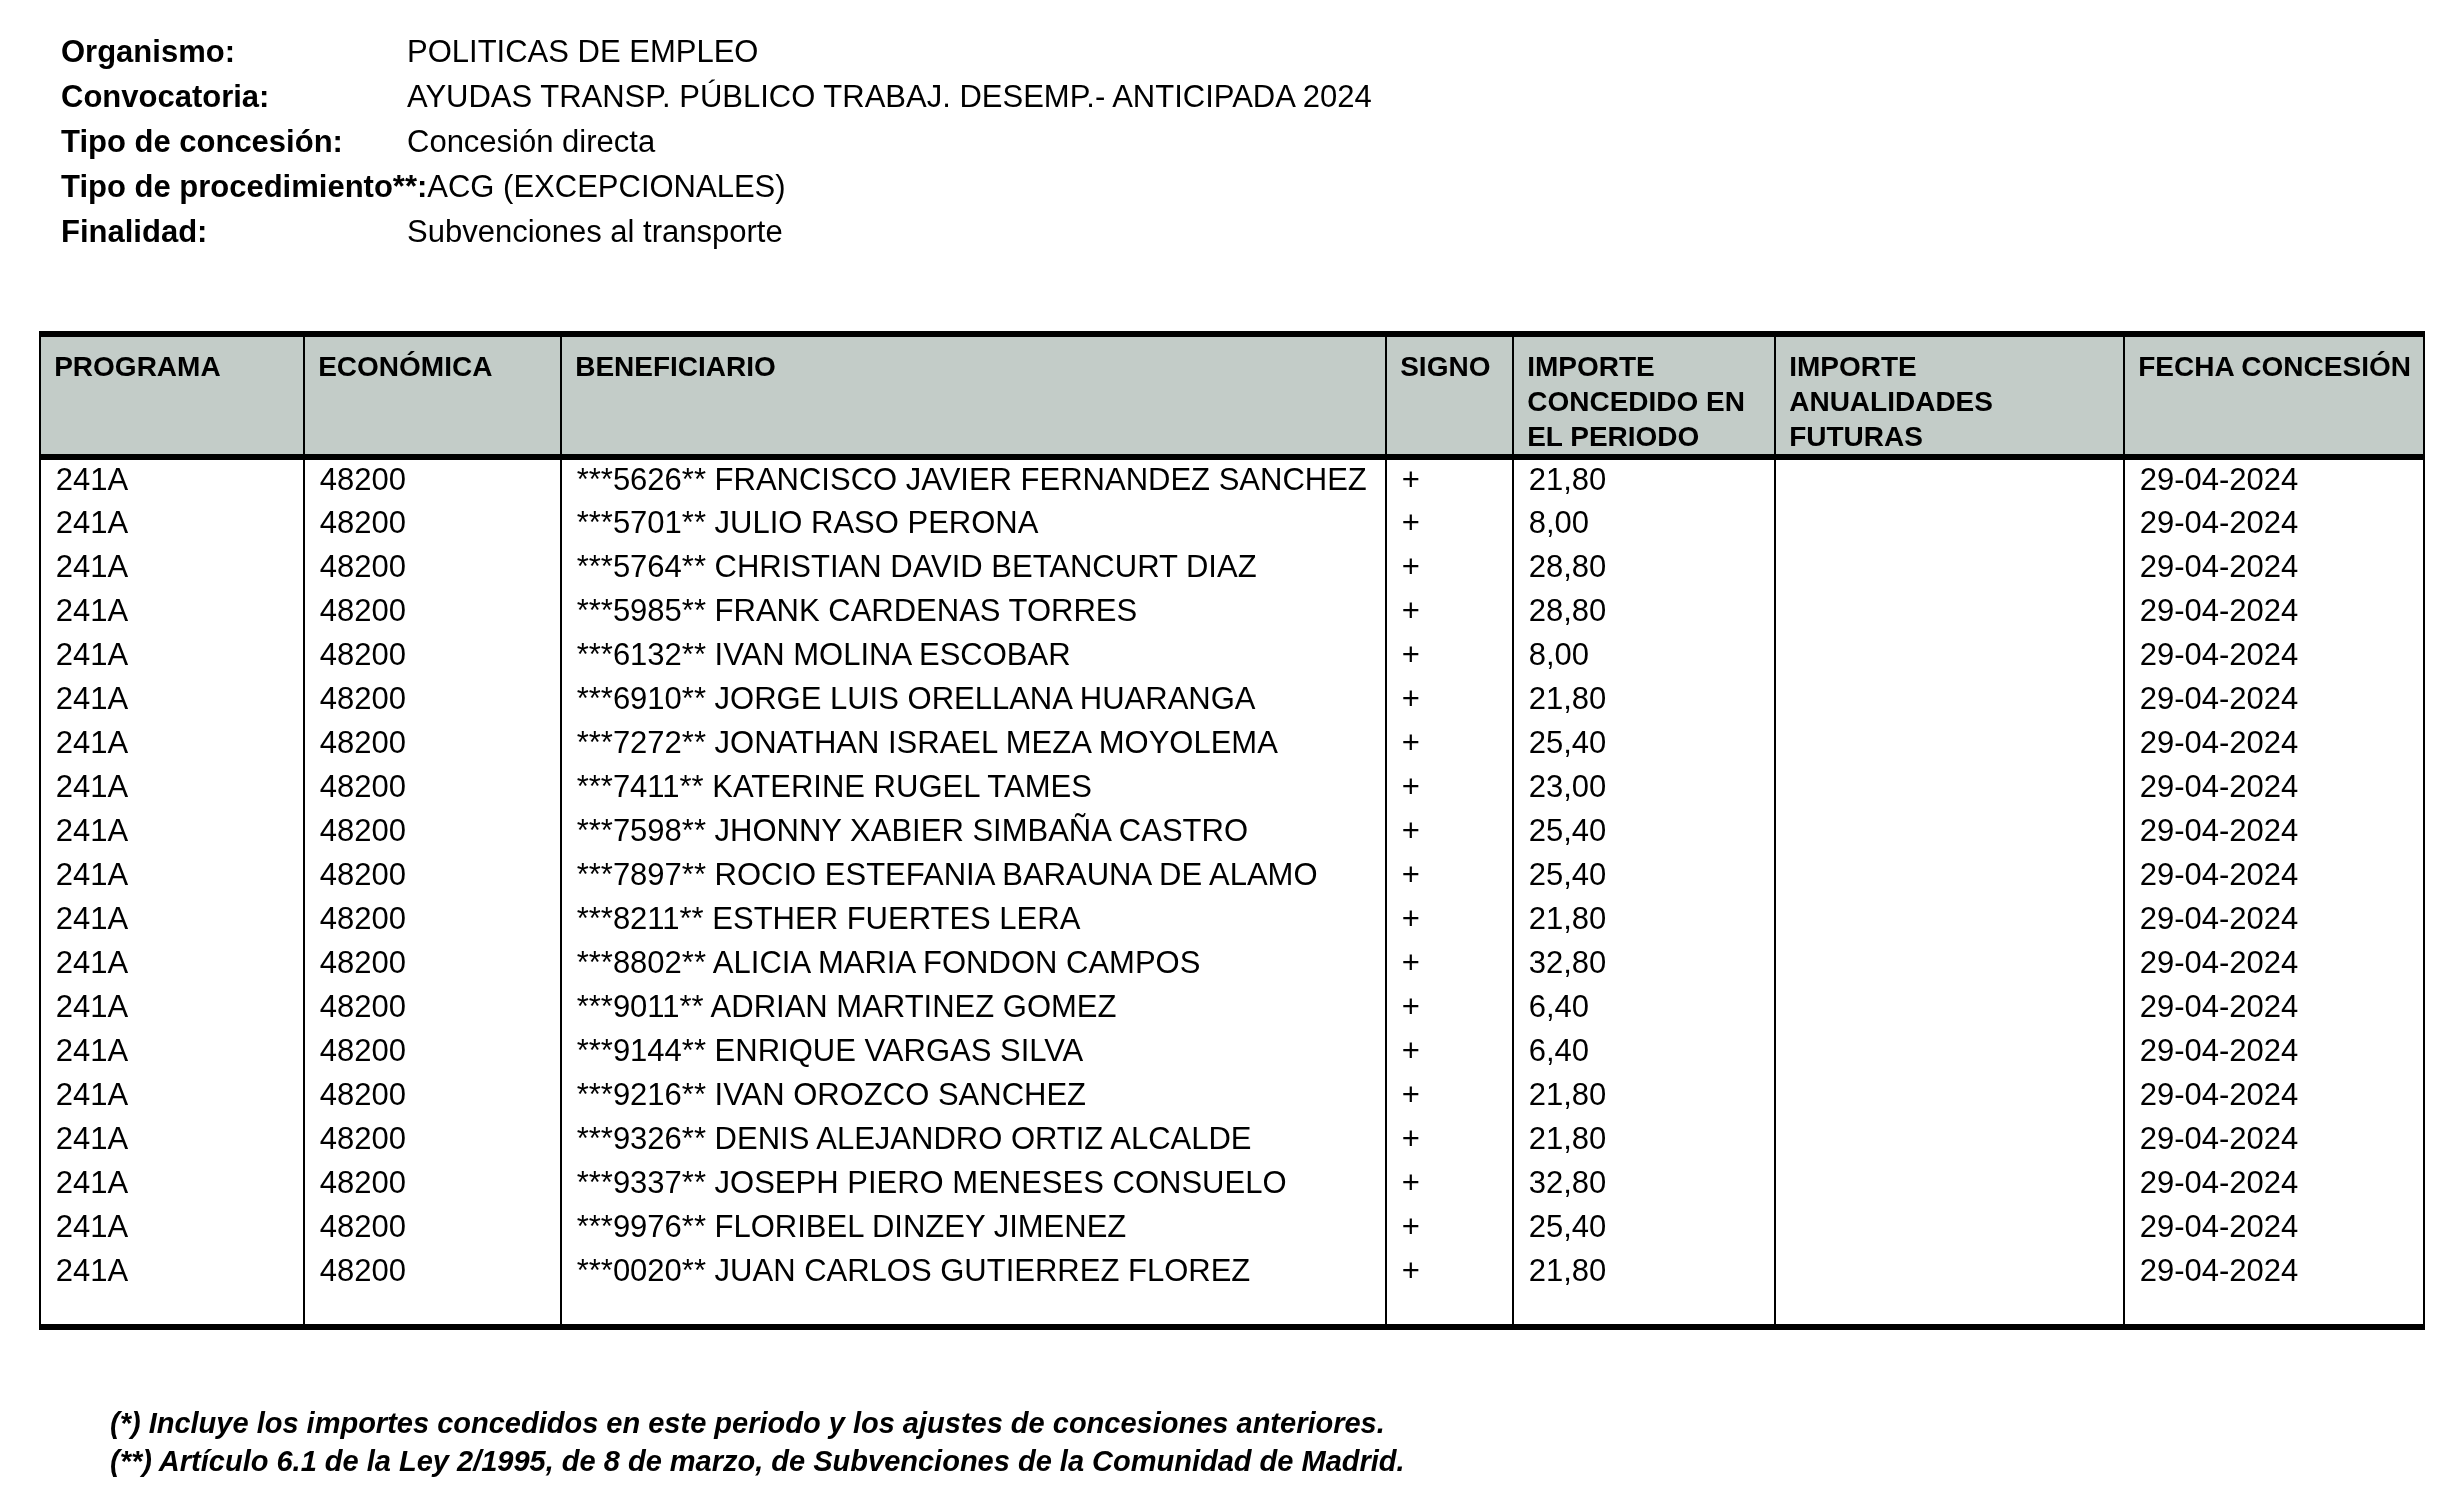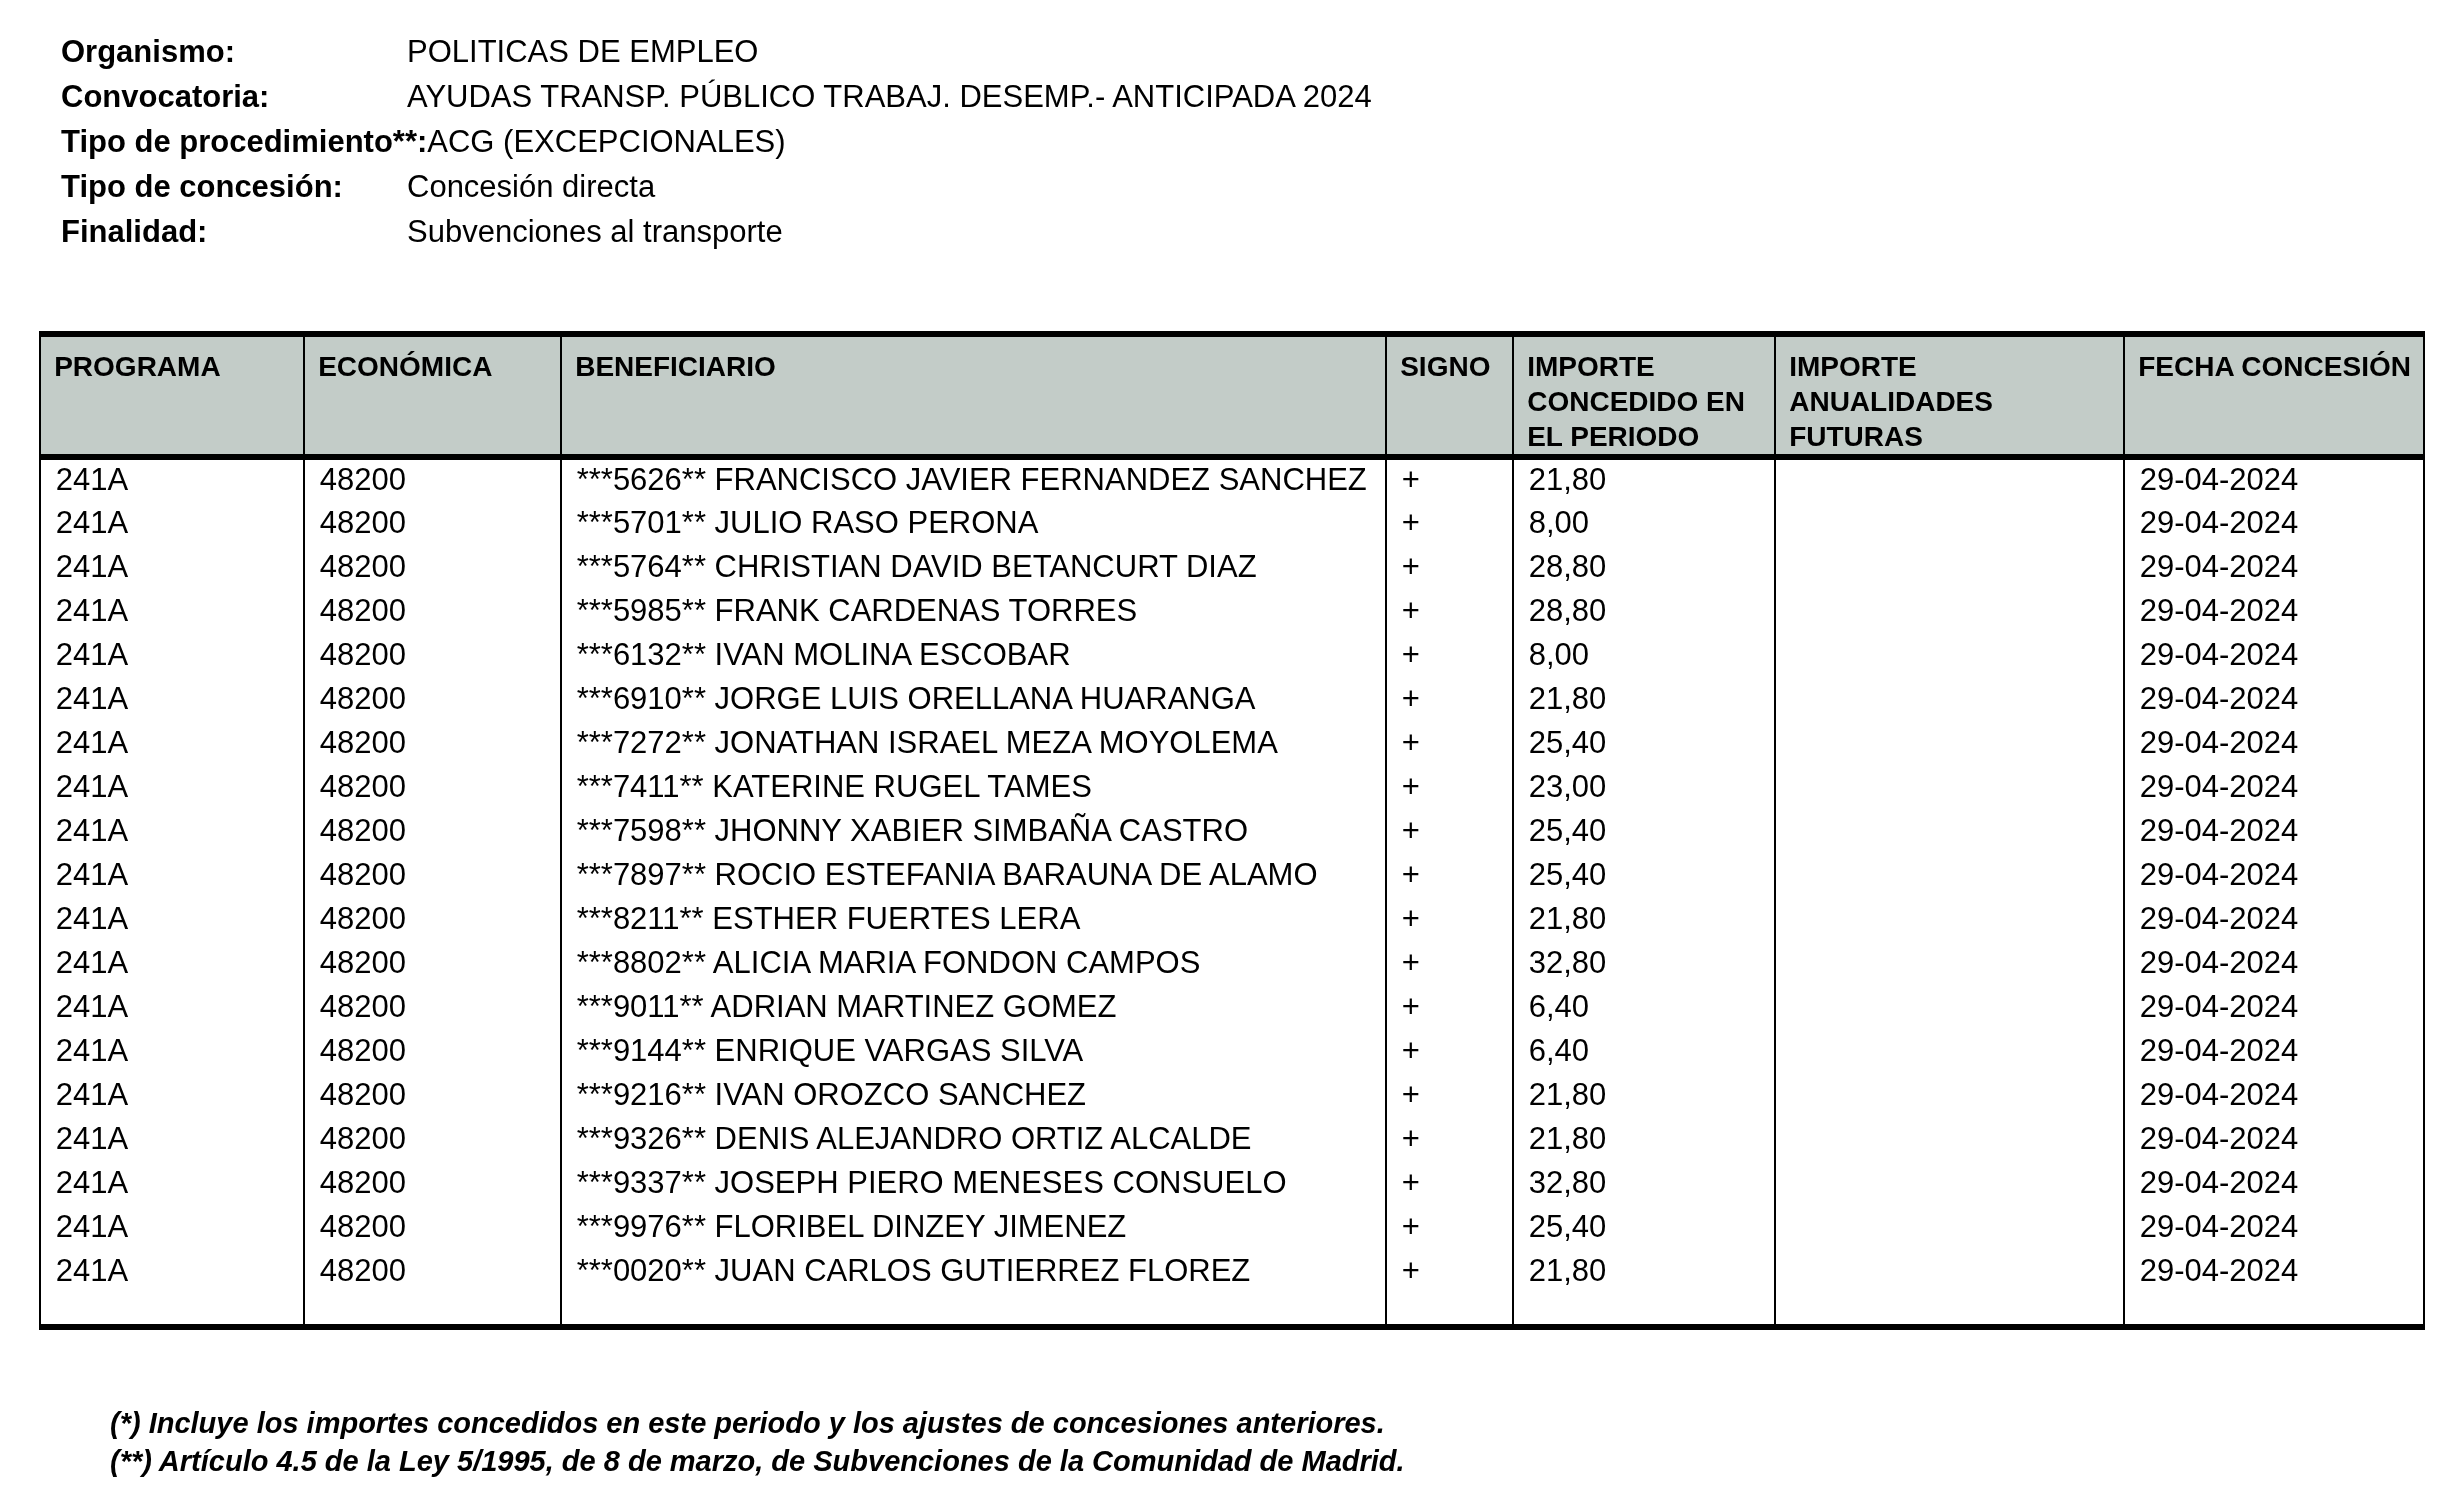--- a/index.html
+++ b/index.html
@@ -96,24 +96,24 @@
 <div class="page">
 
   <div class="meta">
     <div class="meta-line">
       <span class="meta-label">Organismo:</span><span class="meta-value">POLITICAS DE EMPLEO</span>
     </div>
     <div class="meta-line">
       <span class="meta-label">Convocatoria:</span><span class="meta-value">AYUDAS TRANSP. PÚBLICO TRABAJ. DESEMP.- ANTICIPADA 2024</span>
     </div>
     <div class="meta-line">
+      <span class="meta-label">Tipo de concesión:</span><span class="meta-value">Concesión directa</span>
+    </div>
+    <div class="meta-line">
       <span class="meta-label">Tipo de procedimiento**:</span><span class="meta-value">ACG (EXCEPCIONALES)</span>
-    </div>
-    <div class="meta-line">
-      <span class="meta-label">Tipo de concesión:</span><span class="meta-value">Concesión directa</span>
     </div>
     <div class="meta-line">
       <span class="meta-label">Finalidad:</span><span class="meta-value">Subvenciones al transporte</span>
     </div>
   </div>
 
   <table class="grants">
     <colgroup>
       <col style="width:264px">
       <col style="width:257px">
@@ -313,17 +313,17 @@
         <td></td>
         <td></td>
         <td></td>
         <td></td>
       </tr>
     </tbody>
   </table>
 
   <div class="footnotes">
     <div>(*) Incluye los importes concedidos en este periodo y los ajustes de concesiones anteriores.</div>
-    <div>(**) Artículo 4.5 de la Ley 5/1995, de 8 de marzo, de Subvenciones de la Comunidad de Madrid.</div>
+    <div>(**) Artículo 6.1 de la Ley 2/1995, de 8 de marzo, de Subvenciones de la Comunidad de Madrid.</div>
   </div>
 
 </div>
 
 
 </body></html>

